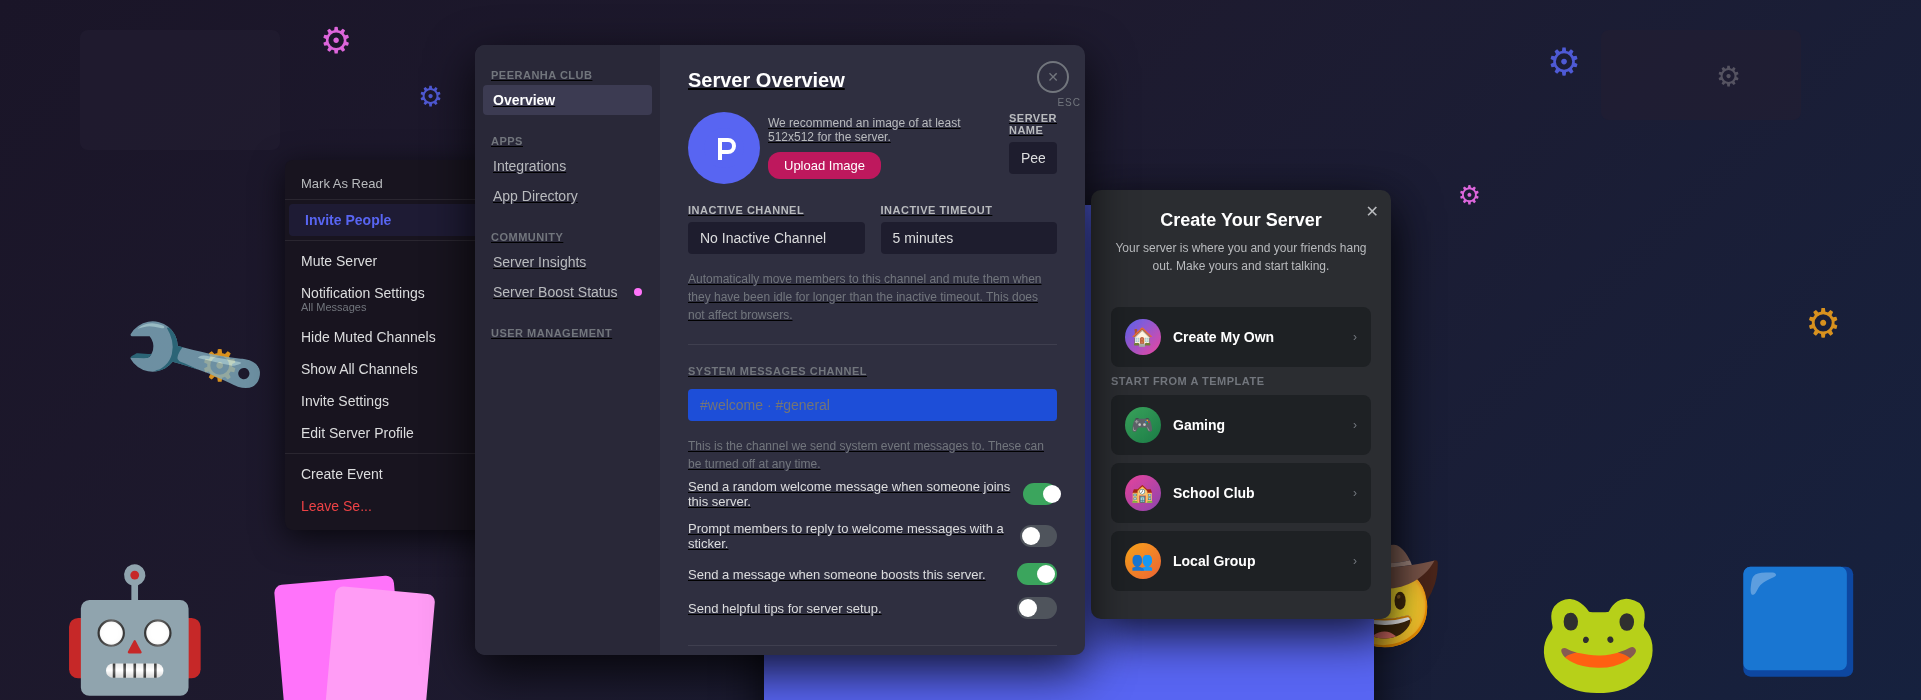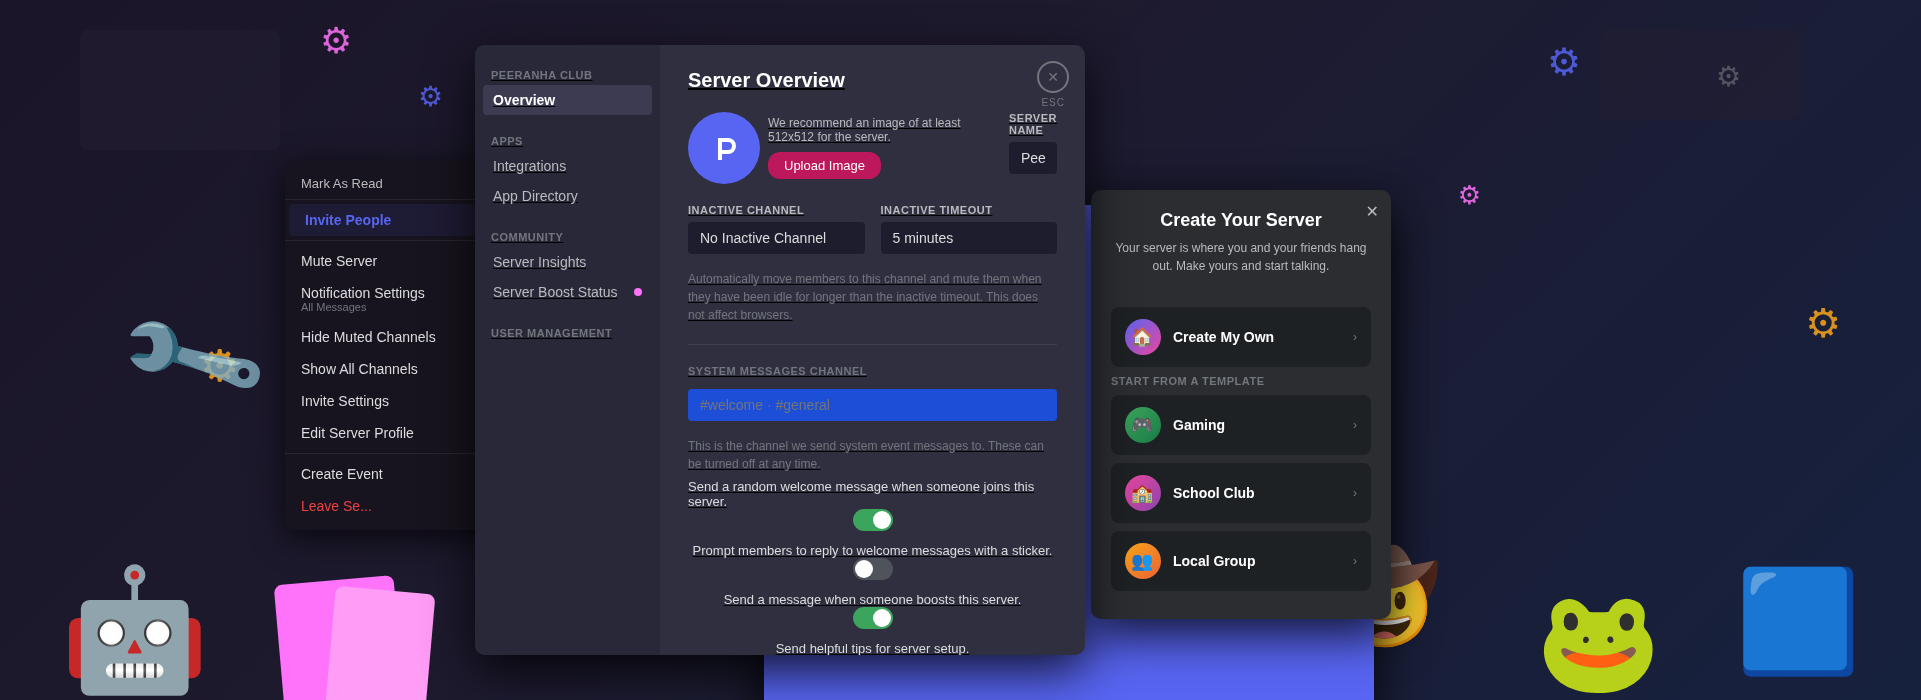--- a/index.html
+++ b/index.html
@@ -146,21 +146,21 @@
       width: 32px; height: 32px;
       border-radius: 50%;
       border: 2px solid #72767d;
       display: flex; align-items: center; justify-content: center;
       color: #72767d;
       cursor: pointer;
       font-size: 14px;
     }
     .ss-esc-label {
       position: absolute;
-      right: 20px;
+      right: 4px;
       top: 52px;
       color: #72767d;
       font-size: 10px;
       text-transform: uppercase;
       letter-spacing: 1px;
     }
 
     .ss-title {
       font-size: 20px;
       font-weight: 700;
@@ -268,21 +268,20 @@
       padding: 8px 12px;
       width: 100%;
       margin-bottom: 8px;
     }
 
     .ss-toggle-row {
       display: flex;
       align-items: center;
       justify-content: space-between;
       padding: 6px 0;
-      flex-direction: column;
     }
     .ss-toggle-label { color: #dcddde; font-size: 13px; }
     .toggle {
       width: 40px; height: 22px;
       border-radius: 11px;
       background: #4f545c;
       position: relative;
       cursor: pointer;
     }
     .toggle.on { background: #3ba55d; }

